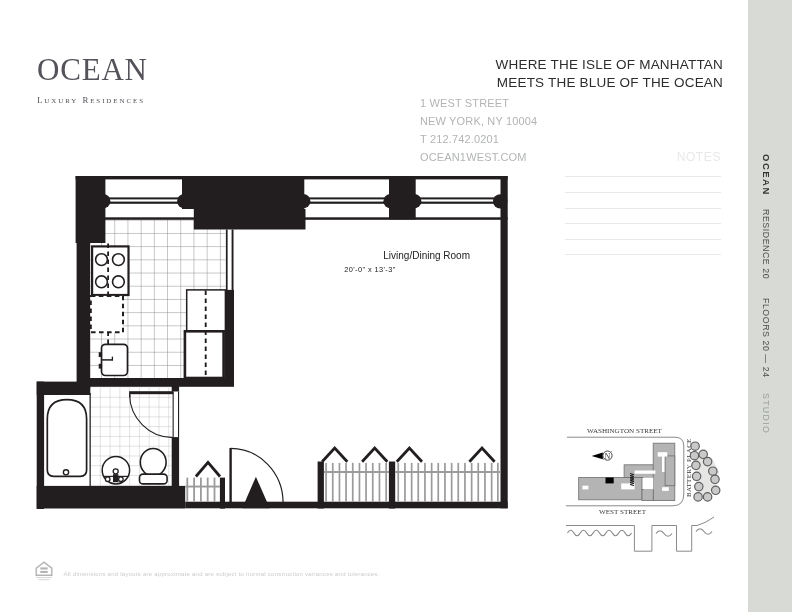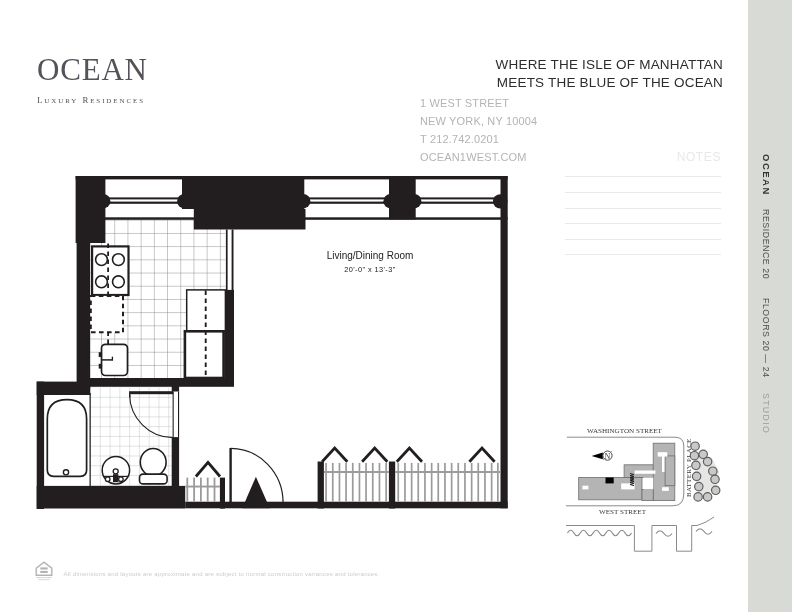--- a/index.html
+++ b/index.html
@@ -30,21 +30,21 @@
 <div class="abs" style="left:520px;top:150px;width:201px;text-align:right;font-size:12px;color:#e7e8ea;letter-spacing:0.6px;">NOTES</div>
 
 <div class="abs" style="left:564.5px;top:176.4px;width:156.5px;height:1px;background:#e9e9eb;"></div>
 <div class="abs" style="left:564.5px;top:192.0px;width:156.5px;height:1px;background:#e9e9eb;"></div>
 <div class="abs" style="left:564.5px;top:207.6px;width:156.5px;height:1px;background:#e9e9eb;"></div>
 <div class="abs" style="left:564.5px;top:223.2px;width:156.5px;height:1px;background:#e9e9eb;"></div>
 <div class="abs" style="left:564.5px;top:238.8px;width:156.5px;height:1px;background:#e9e9eb;"></div>
 <div class="abs" style="left:564.5px;top:254.4px;width:156.5px;height:1px;background:#e9e9eb;"></div>
 
 <div class="abs" style="left:270px;top:250px;width:200px;text-align:center;color:#222;">
-  <div style="font-size:10px;letter-spacing:0px;">Living/Dining Room</div>
+  <div style="font-size:10px;letter-spacing:0px;text-align:right;">Living/Dining Room</div>
   <div style="font-size:7.4px;margin-top:4px;letter-spacing:0.4px;">20'-0" x 13'-3"</div>
 </div>
 
 <svg class="abs" style="left:0;top:0;" width="792" height="612" viewBox="0 0 792 612">
 <defs>
   <pattern id="kg" patternUnits="userSpaceOnUse" x="102" y="220.7" width="13.2" height="13.2">
     <path d="M13.2 0 L13.2 13.2 L0 13.2" fill="none" stroke="#7d7d7d" stroke-width="0.85"></path>
   </pattern>
   <pattern id="bg" patternUnits="userSpaceOnUse" x="91" y="388" width="9.78" height="9.78">
     <path d="M9.78 0 L9.78 9.78 L0 9.78" fill="none" stroke="#b0b0b0" stroke-width="0.72"></path>

